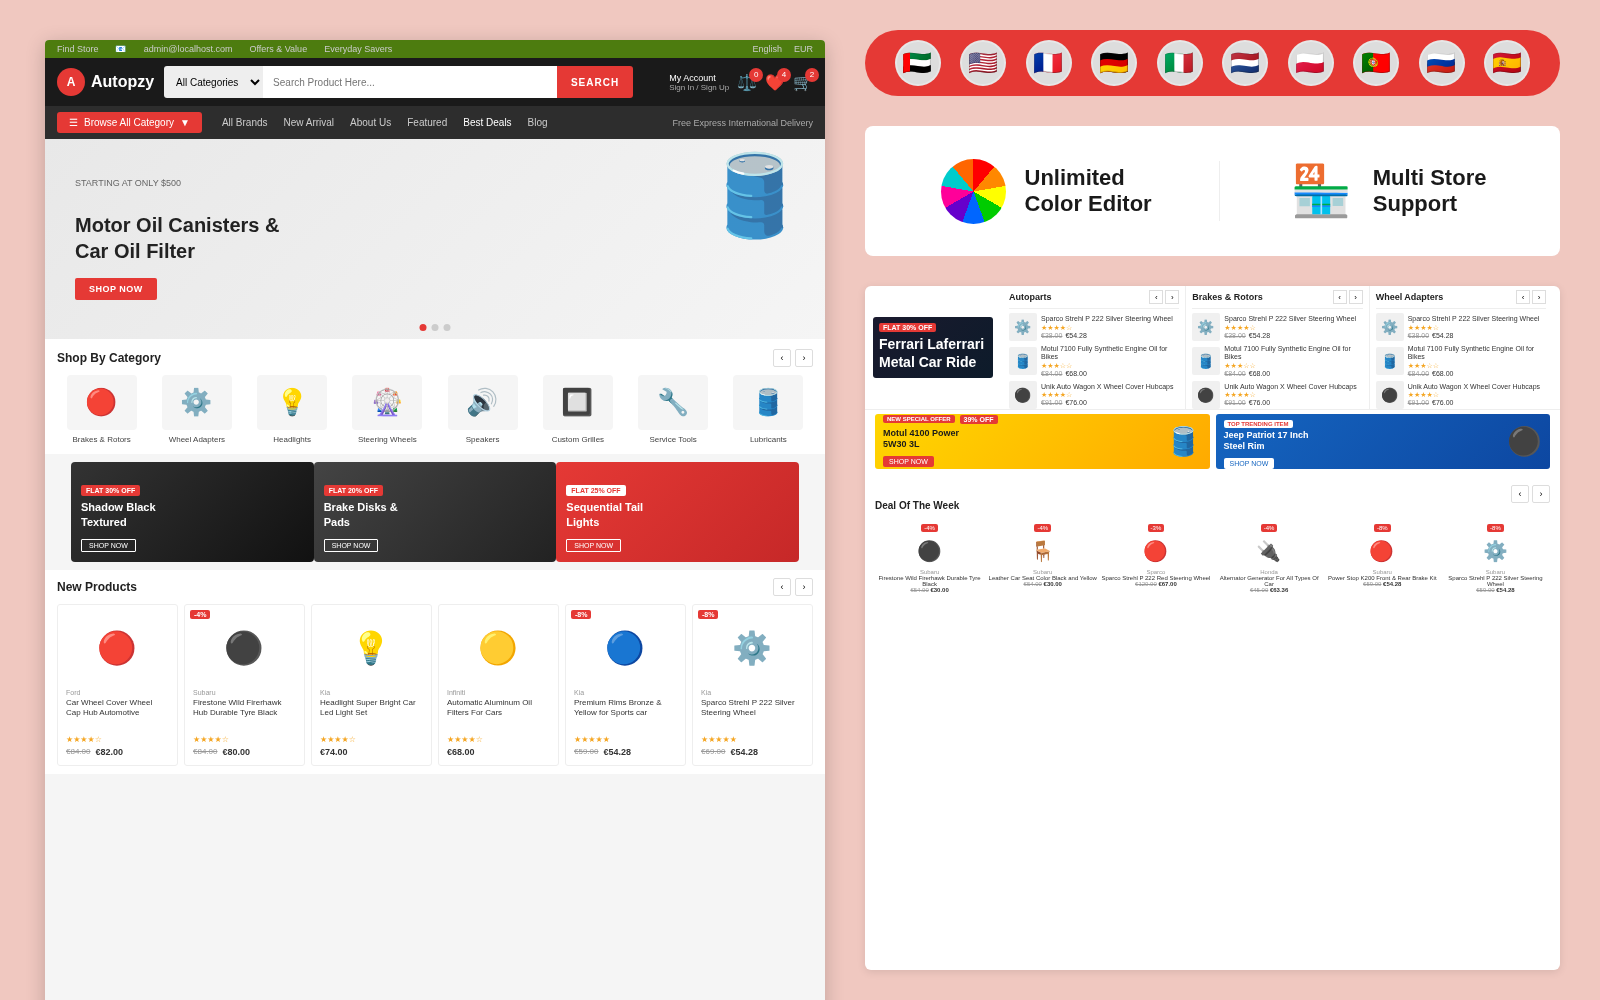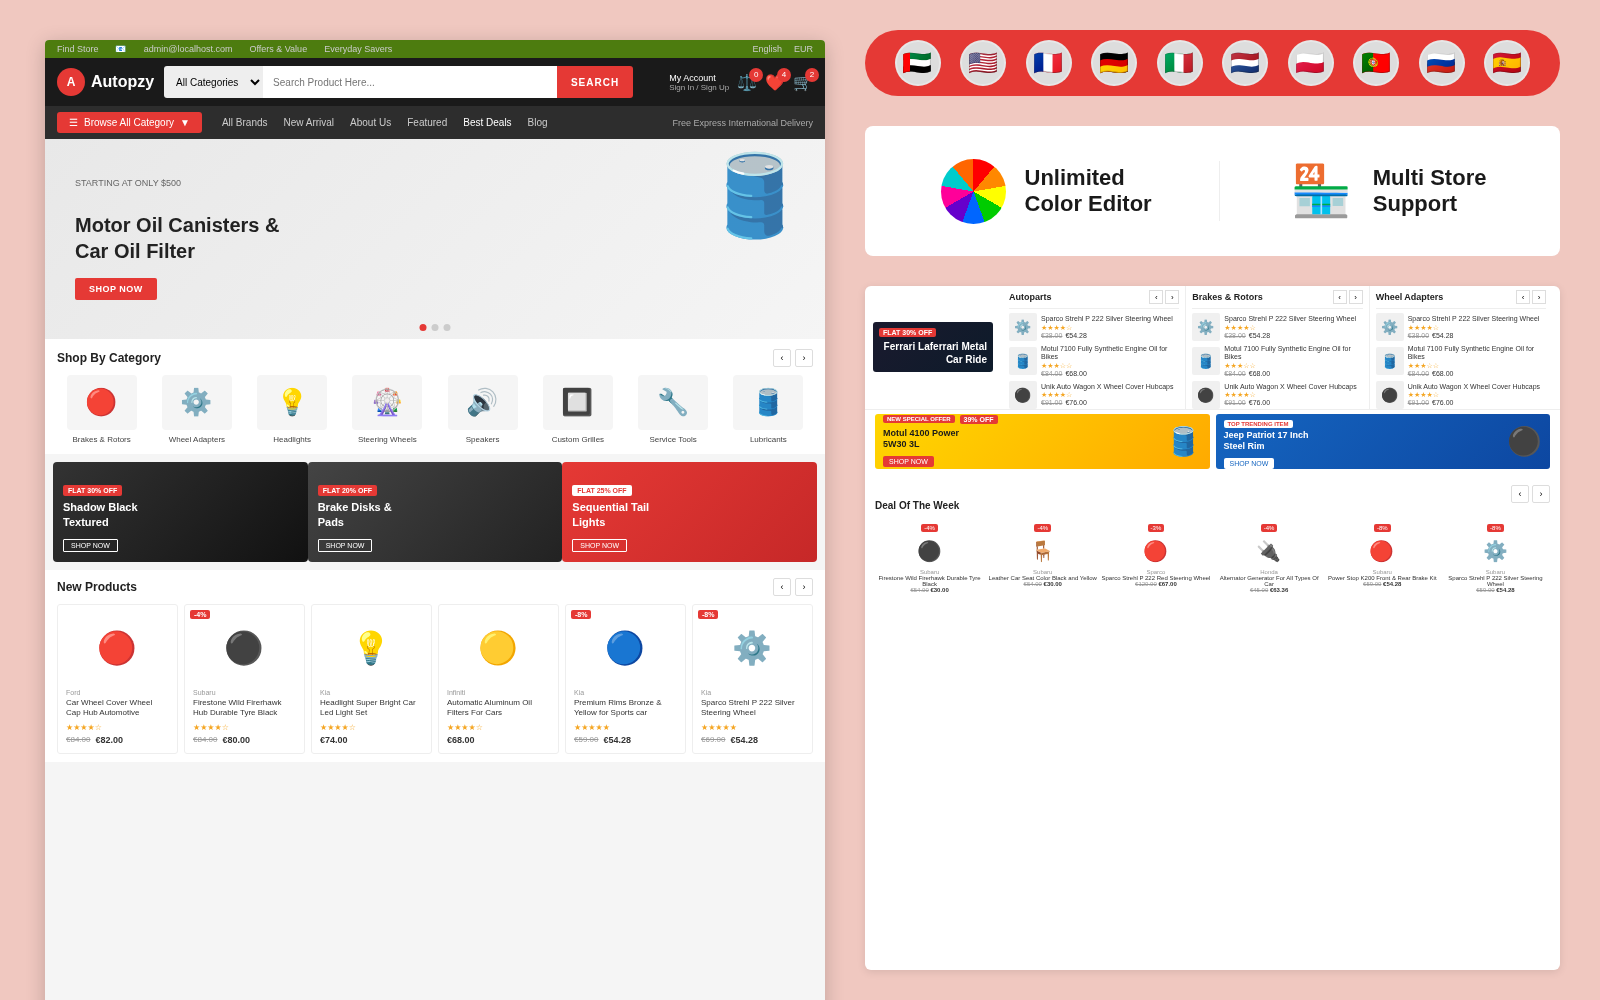--- a/index.html
+++ b/index.html
@@ -277,21 +277,21 @@
     }
     .category-name {
       font-size: 8px;
       color: #444;
       text-align: center;
     }
 
     
     .promo-grid {
       display: flex;
-      padding: 8px 8px;
+      padding: 8px 26px;
       background: #f5f5f5;
     }
     .promo-card {
       flex: 1;
       height: 100px;
       border-radius: 4px;
       position: relative;
       overflow: hidden;
       display: flex;
       align-items: flex-end;
@@ -368,21 +368,21 @@
     }
     .product-brand {
       font-size: 7px;
       color: #999;
       margin-bottom: 2px;
     }
     .product-name {
       font-size: 8px;
       color: #333;
       line-height: 1.3;
-      margin-bottom: 4px;
+      margin-bottom: 16px;
     }
     .stars {
       color: #f5a623;
       font-size: 8px;
       margin-bottom: 3px;
     }
     .price-row {
       display: flex;
       align-items: center;
       gap: 5px;
@@ -837,21 +837,21 @@
     </div>
   </div>
 
   <div class="store-preview-panel">
 
     <div style="display:flex; border-bottom: 1px solid #eee; padding: 0 8px;">
       <div style="display:flex; gap:0; flex: 1; align-items:center;">
 
         <div style="width:120px; padding:6px; background: linear-gradient(135deg,#1a1a2e,#0d1b2a); margin: 6px 10px 6px 0; border-radius:3px; display:flex; flex-direction:column; gap:3px;">
           <span style="background:#e53935;color:white;font-size:7px;padding:1px 4px;border-radius:2px;font-weight:bold;display:inline-block;width:fit-content;">FLAT 30% OFF</span>
-          <div style="color:white;font-size:10px;font-weight:bold;line-height:1.3;text-align:right;">Ferrari Laferrari Metal Car Ride</div>
+          <div style="color:white;font-size:14px;font-weight:bold;line-height:1.3;">Ferrari Laferrari Metal Car Ride</div>
         </div>
 
         <div style="display:flex; flex:1; gap:0;">
 
           <div style="flex:1; border-right:1px solid #eee; padding: 0 6px;">
             <div style="display:flex; align-items:center; justify-content:space-between; padding: 4px 0; border-bottom:1px solid #eee; margin-bottom:4px;">
               <span style="font-size:9px; font-weight:bold; color:#222;">Autoparts</span>
               <div style="display:flex; gap:2px;">
                 <button style="width:14px;height:14px;border:1px solid #ddd;background:white;font-size:8px;cursor:pointer;">‹</button>
                 <button style="width:14px;height:14px;border:1px solid #ddd;background:white;font-size:8px;cursor:pointer;">›</button>

